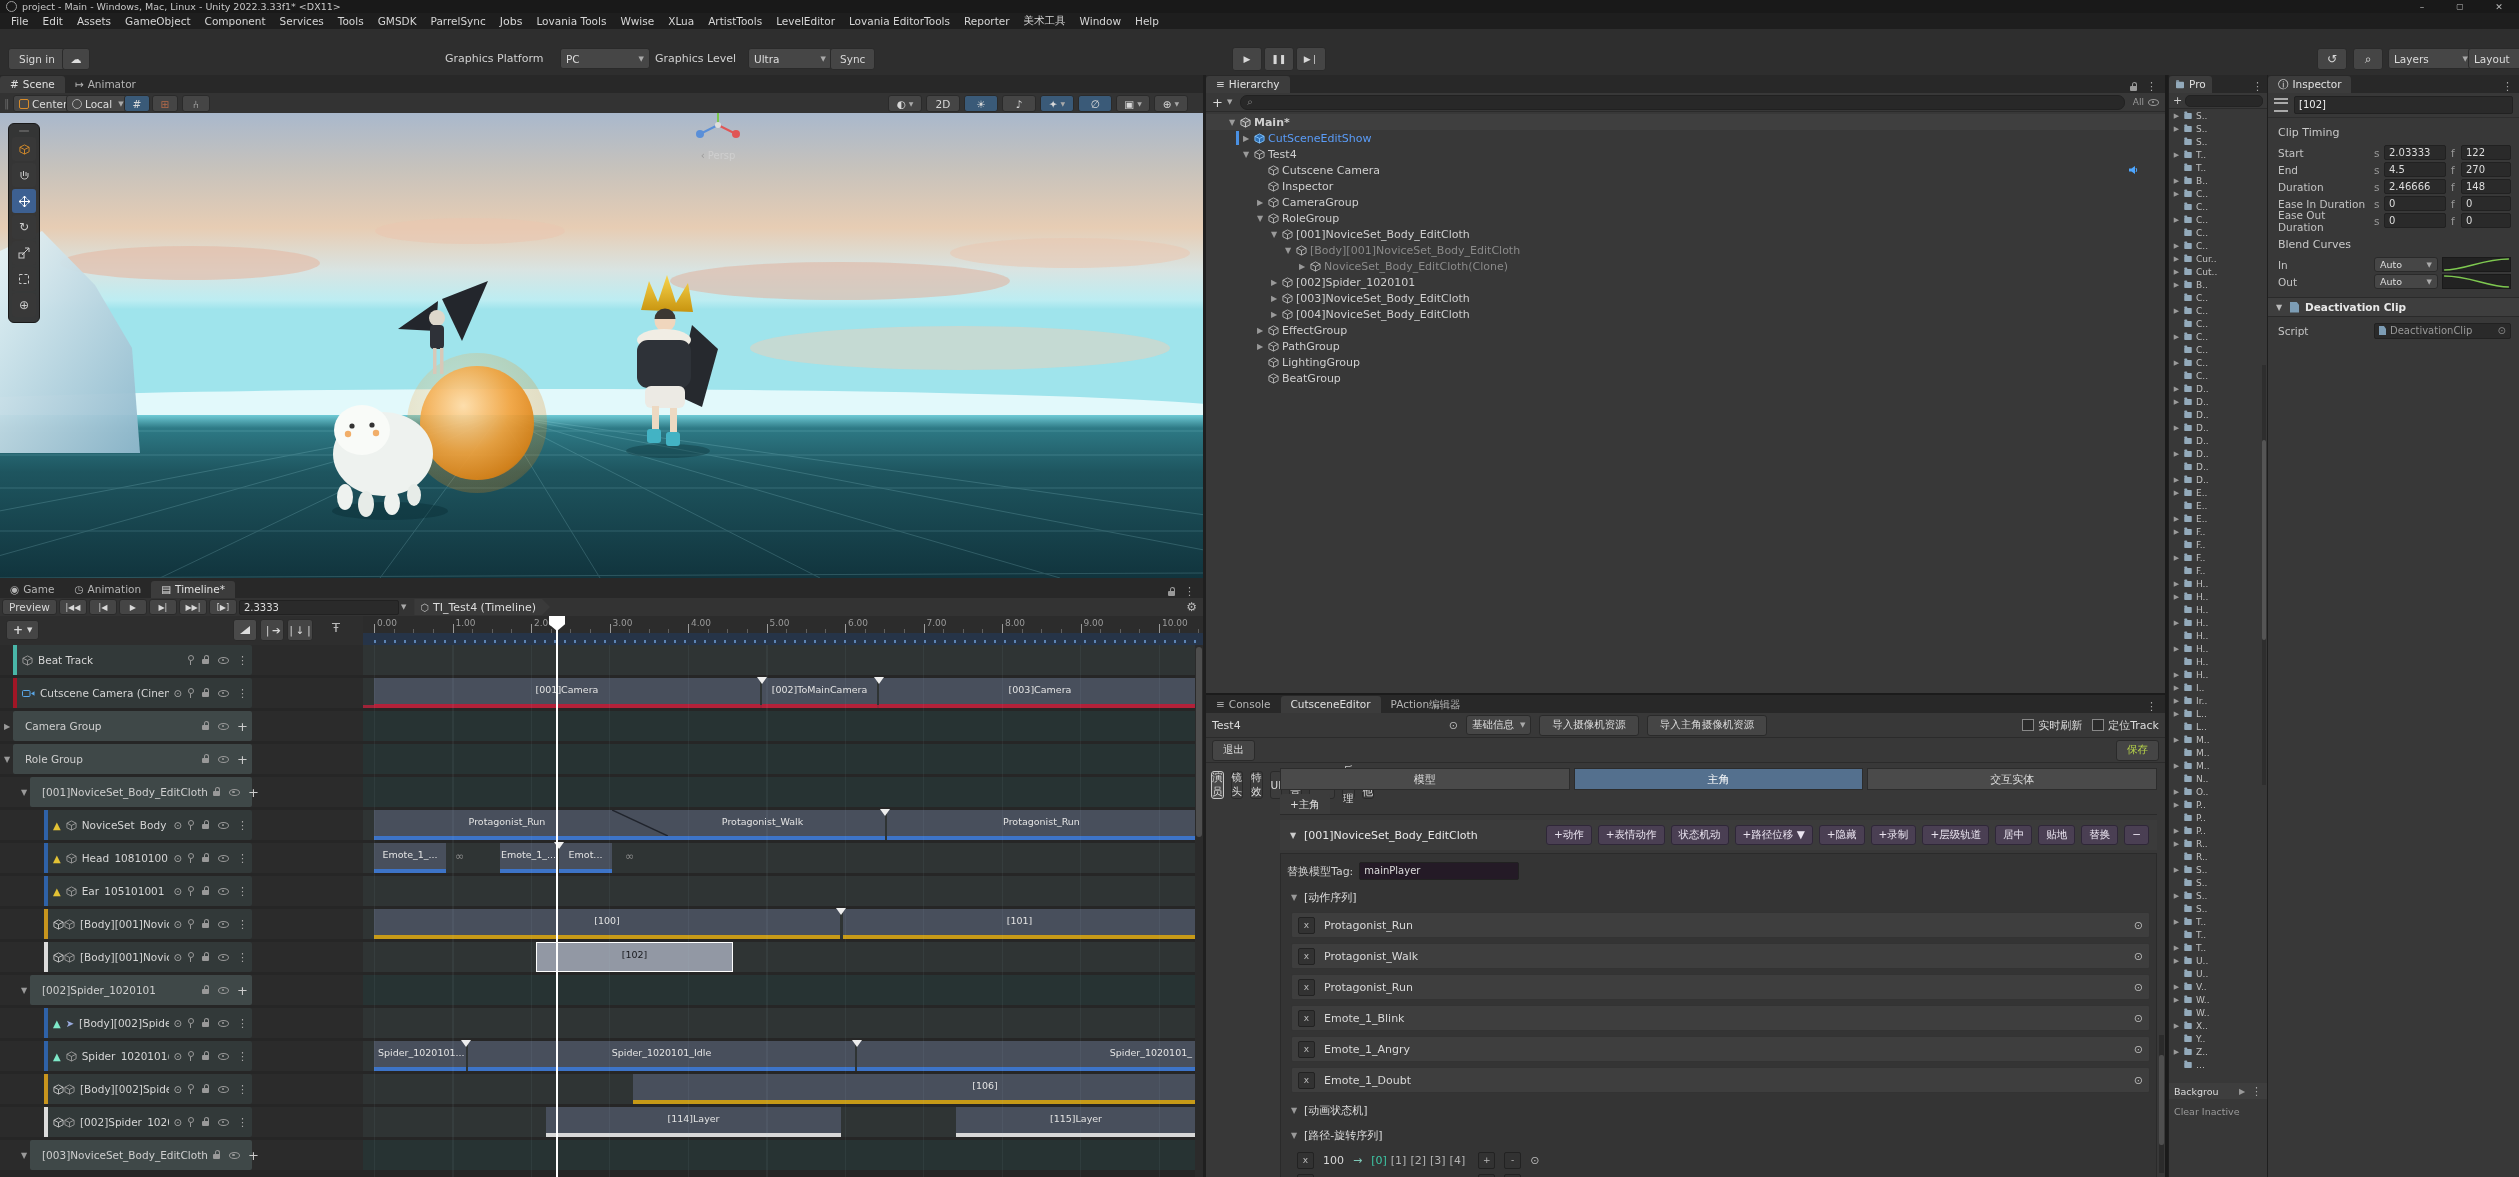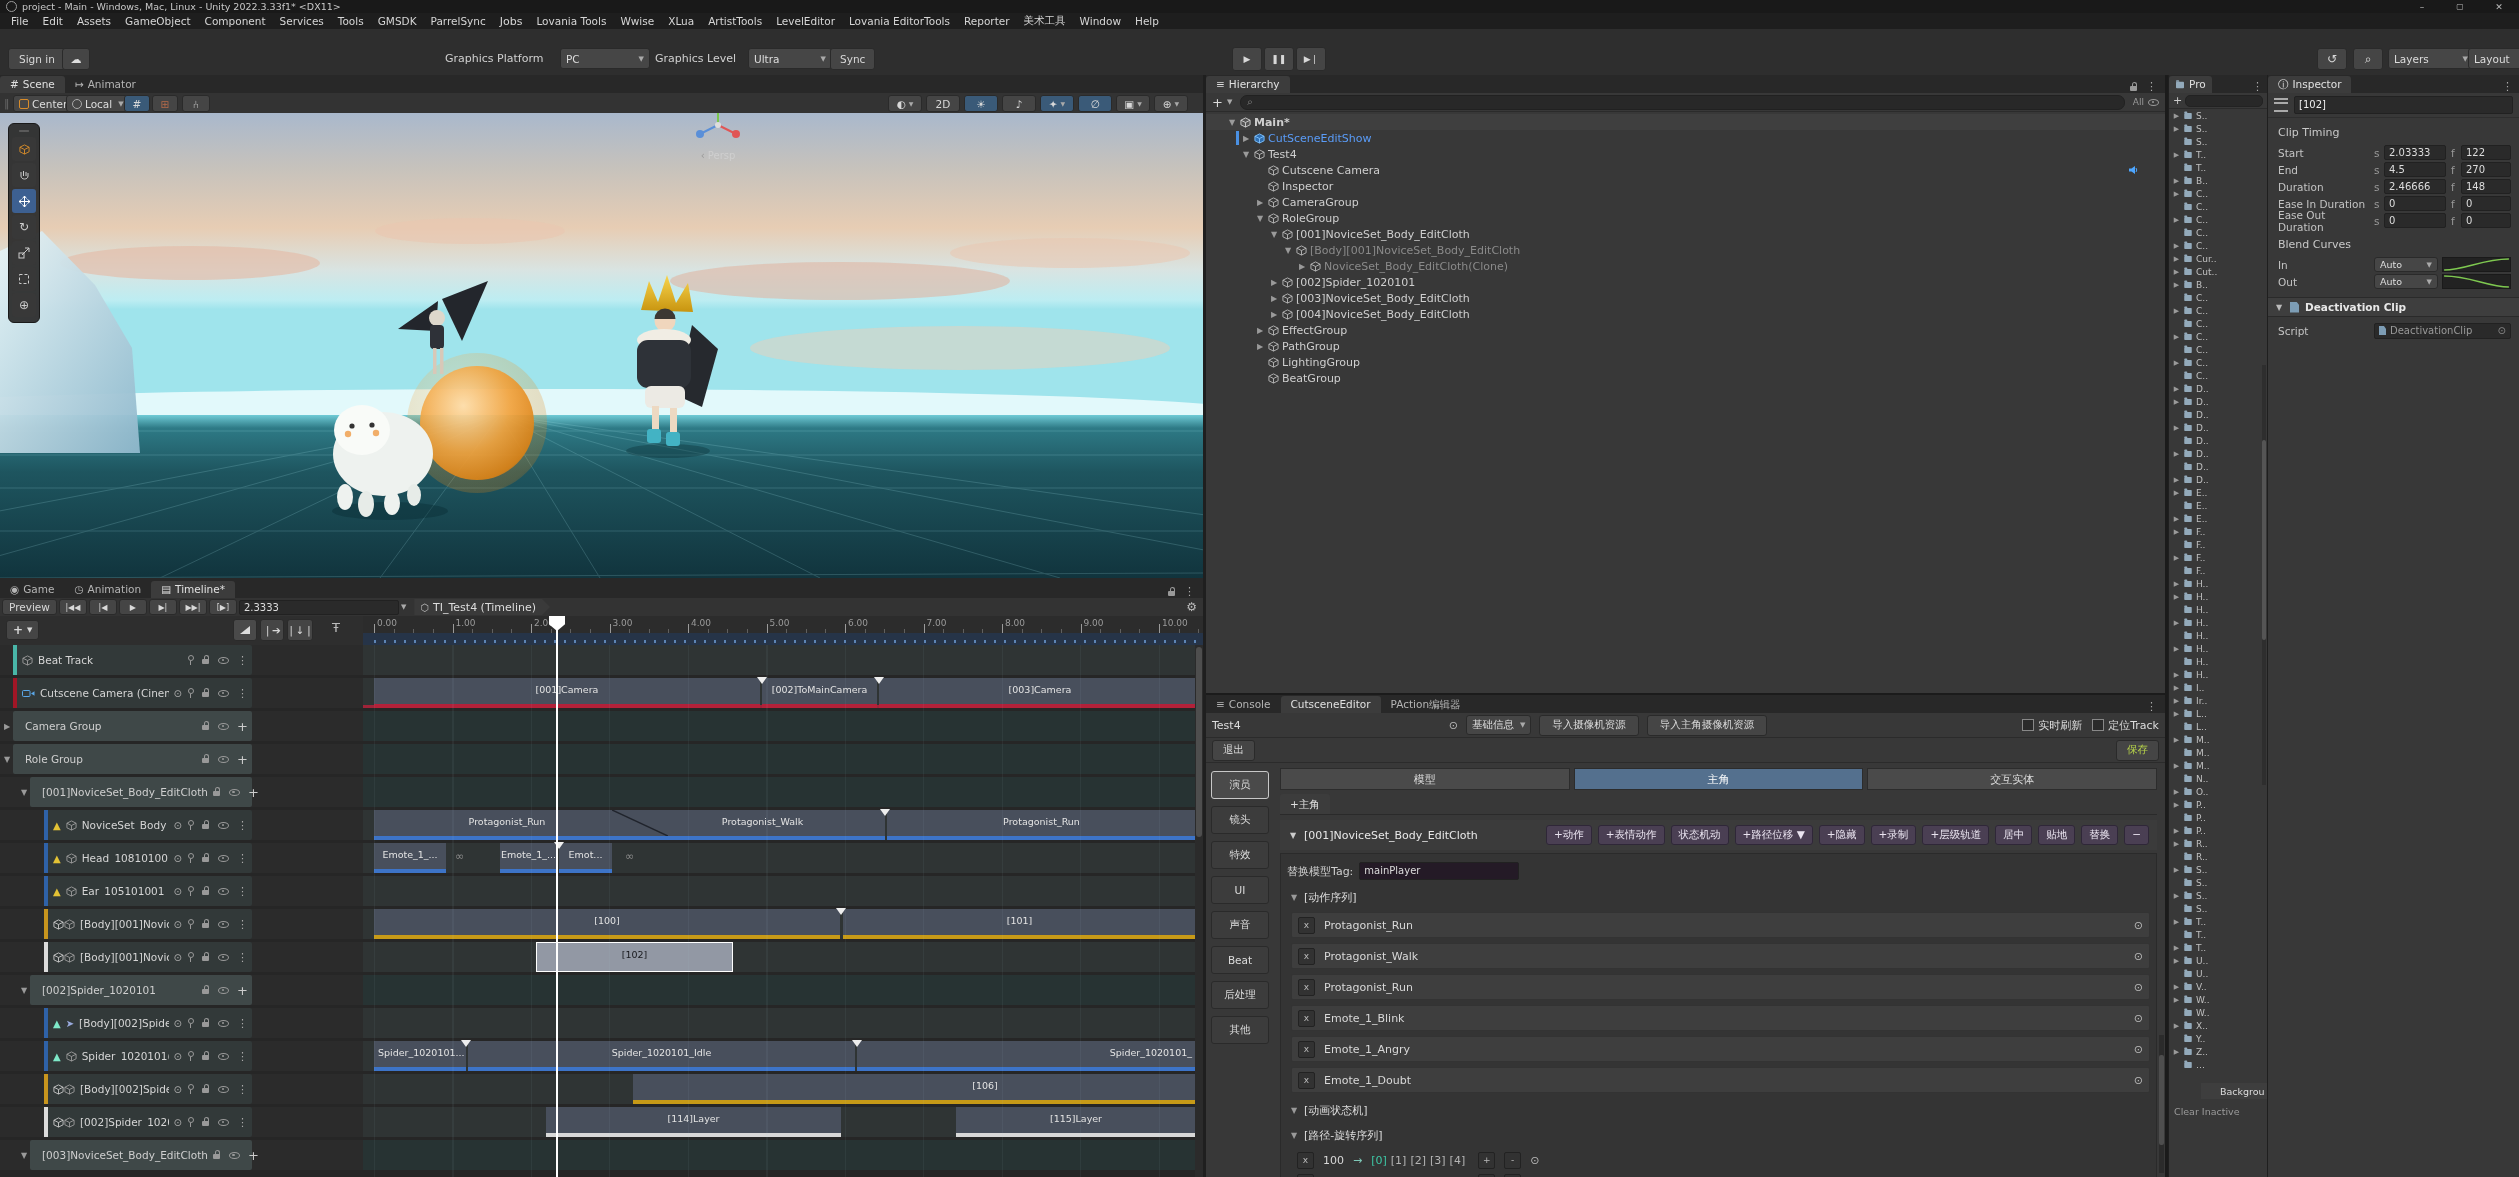--- a/index.html
+++ b/index.html
@@ -1120,21 +1120,21 @@
           <span style="width:10px;height:10px;border:1px solid #888;background:#2a2a2a;"></span>
           <span style="color:#ddd;">定位Track</span>
         </span>
     </span>
   </div>
   <div class="flex" style="height:24px;background:#383838;border-bottom:1px solid #2b2b2b;padding:0 6px;">
     <span class="btn" style="height:19px;padding:0 10px;">退出</span>
     <span class="btn" style="height:19px;padding:0 10px;margin-left:auto;color:#b8d44a;font-weight:normal;">保存</span>
   </div>
   <div class="flex" style="align-items:flex-start;height:416px;">
-    <div id="csSidebar" style="width:58px;padding:8px 5px;display:flex;flex-direction:column;gap:7px;">
+    <div id="csSidebar" style="width:58px;padding:8px 5px;display:flex;gap:7px;">
         <div style="height: 26px; display: flex; align-items: center; justify-content: center; border: 1px solid rgb(200, 200, 200); border-radius: 3px; color: rgb(221, 221, 221); font-size: 10.5px; background: rgb(74, 74, 74);">演员</div>
         <div style="height: 26px; display: flex; align-items: center; justify-content: center; background: rgb(60, 60, 60); border: 1px solid rgb(42, 42, 42); border-radius: 3px; color: rgb(221, 221, 221); font-size: 10.5px;">镜头</div>
         <div style="height: 26px; display: flex; align-items: center; justify-content: center; background: rgb(60, 60, 60); border: 1px solid rgb(42, 42, 42); border-radius: 3px; color: rgb(221, 221, 221); font-size: 10.5px;">特效</div>
         <div style="height: 26px; display: flex; align-items: center; justify-content: center; background: rgb(60, 60, 60); border: 1px solid rgb(42, 42, 42); border-radius: 3px; color: rgb(221, 221, 221); font-size: 10.5px;">UI</div>
         <div style="height: 26px; display: flex; align-items: center; justify-content: center; background: rgb(60, 60, 60); border: 1px solid rgb(42, 42, 42); border-radius: 3px; color: rgb(221, 221, 221); font-size: 10.5px;">声音</div>
         <div style="height: 26px; display: flex; align-items: center; justify-content: center; background: rgb(60, 60, 60); border: 1px solid rgb(42, 42, 42); border-radius: 3px; color: rgb(221, 221, 221); font-size: 10.5px;">Beat</div>
         <div style="height: 26px; display: flex; align-items: center; justify-content: center; background: rgb(60, 60, 60); border: 1px solid rgb(42, 42, 42); border-radius: 3px; color: rgb(221, 221, 221); font-size: 10.5px;">后处理</div>
         <div style="height: 26px; display: flex; align-items: center; justify-content: center; background: rgb(60, 60, 60); border: 1px solid rgb(42, 42, 42); border-radius: 3px; color: rgb(221, 221, 221); font-size: 10.5px;">其他</div>
       </div>
     <div style="flex:1;padding:5px 8px 0 6px;position:relative;height:100%;box-sizing:border-box;">
@@ -1620,21 +1620,21 @@
       </div>
       <div class="prow">
         <span class="arrowt" style="width:7px;font-size:7px;"></span>
         <span class="ic ic-folder" style="transform:scale(0.75);"></span>
         <span>…</span>
       </div>
     </div>
   <div style="position:absolute;right:1px;top:290px;width:4px;height:420px;background:#2e2e2e;">
       <div style="position:absolute;top:75px;width:4px;height:200px;background:#555;border-radius:2px;"></div>
     </div>
-  <div class="flex" style="position:absolute;left:0;bottom:78px;width:98px;height:16px;background:#3e3e3e;padding:0 19px;gap:4px;box-sizing:border-box;margin-left:32px;">
+  <div class="flex" style="position:absolute;left:0;bottom:78px;width:98px;height:16px;background:#3e3e3e;padding:0 5px;gap:4px;box-sizing:border-box;">
     <span style="font-size:9.5px;color:#ddd;">Backgrou</span>
     <span class="arrowt" style="margin-left:auto;">▶</span>
     <span class="dots">⋮</span>
   </div>
   <div style="position:absolute;left:5px;bottom:60px;font-size:9.5px;color:#9a9a9a;">Clear Inactive</div>
 </div>
 
 <div class="abs panel" style="left:2267px;top:75px;width:252px;height:1102px;border-left:1px solid #1f1f1f;overflow:hidden;box-sizing:border-box;">
   <div class="tabbar" style="height:18px;">
     <span class="tab on">

